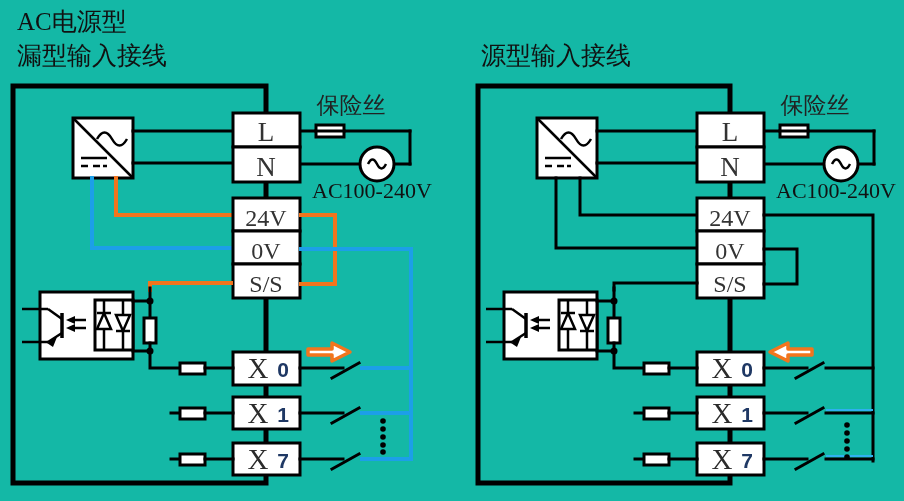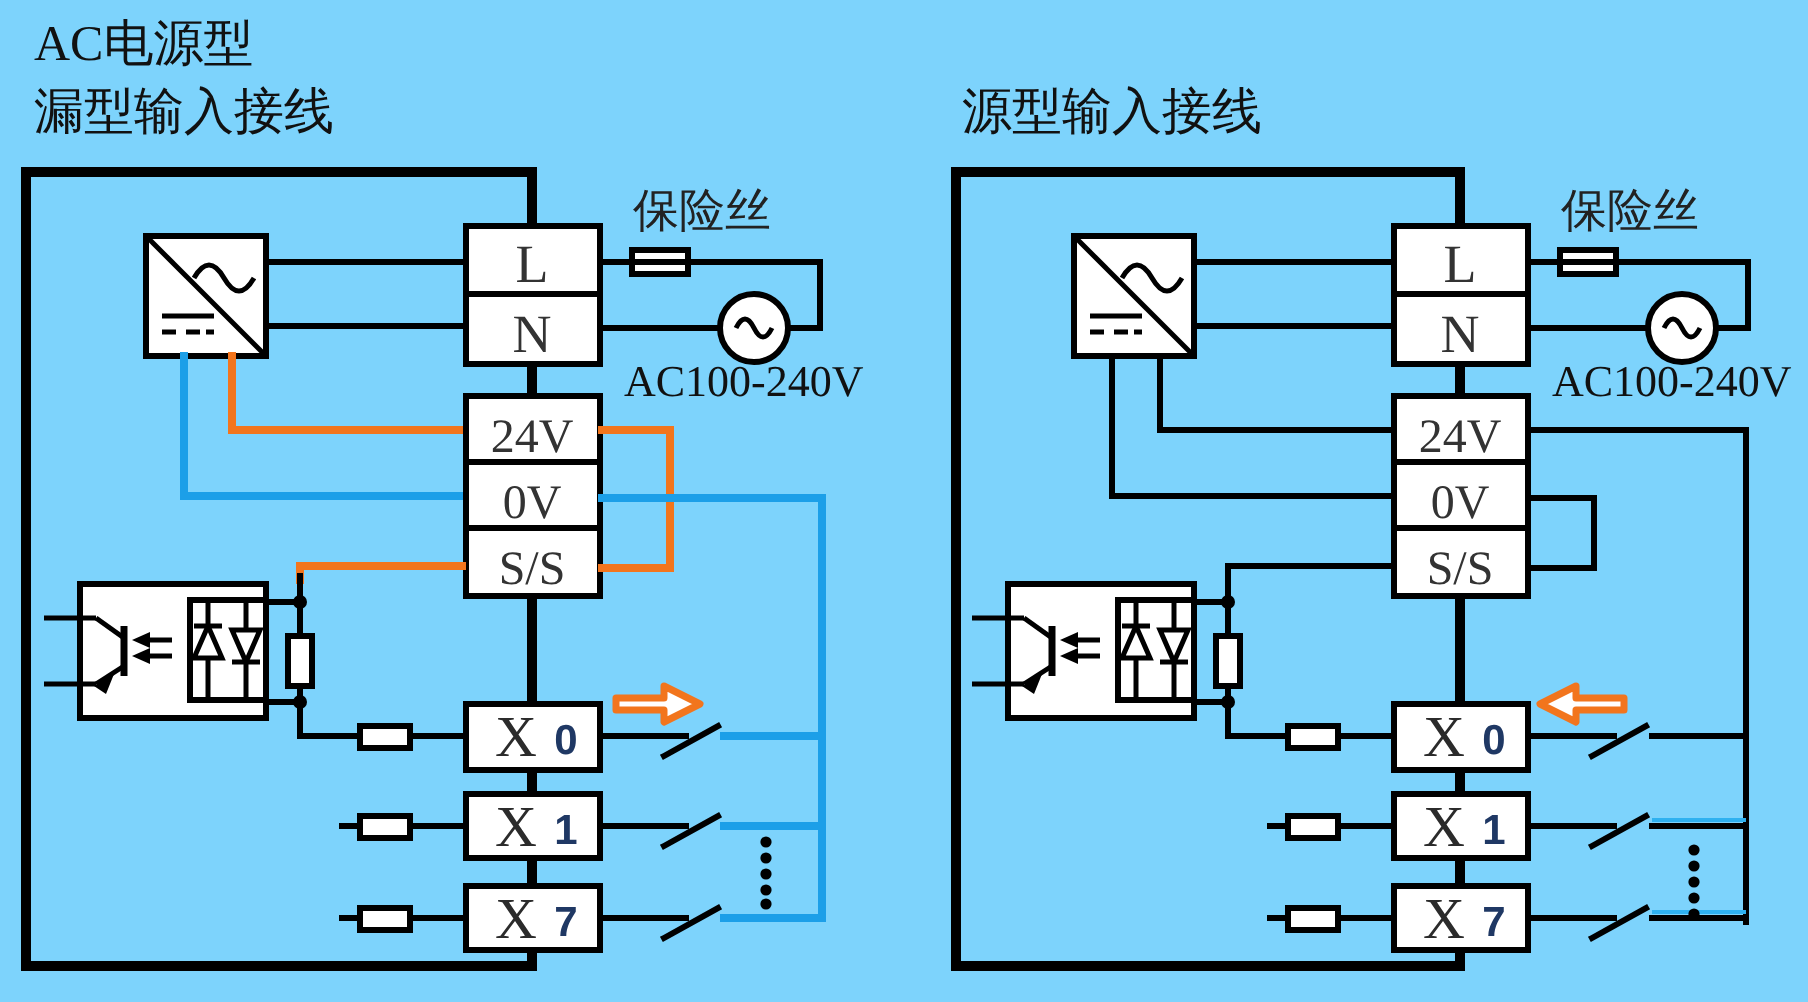--- a/index.html
+++ b/index.html
@@ -1,16 +1,16 @@
 <!DOCTYPE html>
 <html style="--black: #000000; --orange: #F2751D; --blue: #1C9FE8; --cyan: #2FB1F0; --navy: #1F3864;"><head>
 <meta charset="utf-8">
 <style>
   html,body{margin:0;padding:0;background:#ffffff;}
-  .stage{position:relative;width:904px;height:501px;background:#7dd3fc;overflow:hidden;
+  .stage{position:relative;width:904px;height:501px;background:#14b8a6;overflow:hidden;
          font-family:"Liberation Serif","DejaVu Serif",serif;}
   svg{display:block}
   .box{fill:#ffffff;stroke:var(--black,#000);stroke-width:3;}
   .wire{fill:none;stroke:var(--black,#000);stroke-width:3;stroke-linecap:square;}
   .thick{fill:none;stroke:var(--black,#000);stroke-width:5;}
   .thin{fill:none;stroke:var(--black,#000);stroke-width:2.5;}
   .w-orange{fill:none;stroke:var(--orange,#F2751D);stroke-width:4;stroke-linecap:square;}
   .w-blue{fill:none;stroke:var(--blue,#1C9FE8);stroke-width:4;stroke-linecap:square;}
   .w-cyan{fill:none;stroke:var(--cyan,#2FB1F0);stroke-width:2;}
   .arrow{fill:#ffffff;stroke:var(--orange,#F2751D);stroke-width:3.5;stroke-linejoin:round;}

